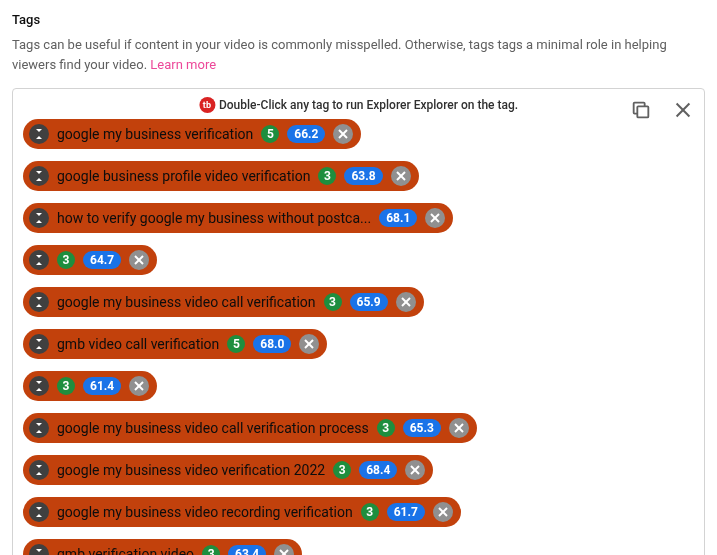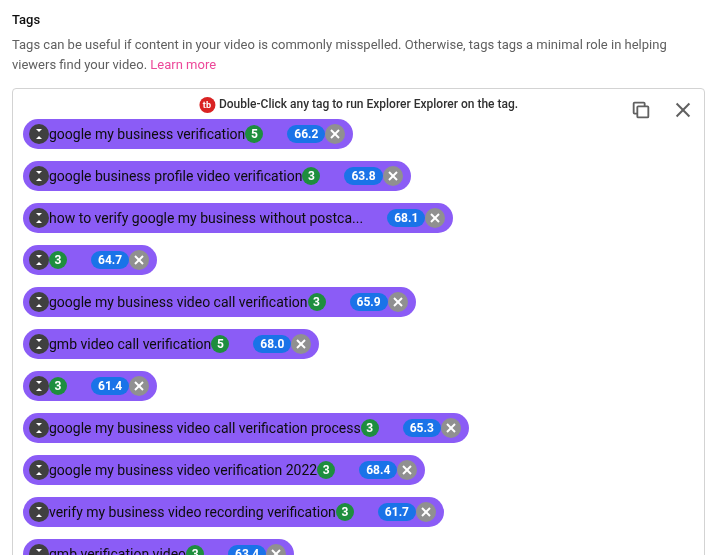--- a/index.html
+++ b/index.html
@@ -41,21 +41,21 @@
       text-align: center;
       font-size: 12px;
       color: #303030;
       font-weight: 500;
       margin-bottom: 4px;
       position: relative;
       height: 18px;
     }
     .hint-inner {
       display: inline-flex;
-      align-items: flex-start;
+      align-items: center;
       gap: 4px;
       position: absolute;
       left: 50%;
       transform: translateX(-50%);
       top: 0;
     }
     .tb-icon {
       width: 16px;
       height: 16px;
       border-radius: 50%;
@@ -84,23 +84,24 @@
     }
     .tags-wrap {
       display: flex;
       flex-direction: column;
       gap: 12px;
       align-items: flex-start;
     }
     .tag-chip {
       display: inline-flex;
       align-items: center;
-      background: #8b5cf6;
+      background: #c2410c;
       border-radius: 20px;
       padding: 5px 8px 5px 6px;
+      gap: 8px;
       max-width: 100%;
     }
     .drag-icon {
       width: 20px;
       height: 20px;
       border-radius: 50%;
       background: #404040;
       display: inline-flex;
       align-items: center;
       justify-content: center;
@@ -134,21 +135,20 @@
       background: #1a73e8;
       color: #fff;
       font-size: 12px;
       font-weight: 700;
       border-radius: 10px;
       height: 18px;
       padding: 0 7px;
       display: inline-flex;
       align-items: center;
       justify-content: center;
-      margin-left: 24px;
     }
     .chip-close {
       width: 20px;
       height: 20px;
       border-radius: 50%;
       background: #909090;
       display: inline-flex;
       align-items: center;
       justify-content: center;
       cursor: pointer;
@@ -340,21 +340,21 @@
           </svg>
         </span>
       </div>
       <div class="tag-chip">
         <span class="drag-icon">
           <svg width="12" height="10" viewBox="0 0 12 10">
             <polygon points="3,0 9,0 6,3" fill="#fff"></polygon>
             <polygon points="3,10 9,10 6,7" fill="#fff"></polygon>
           </svg>
         </span>
-        <span class="tag-text">verify my business video recording verification</span>
+        <span class="tag-text">google my business video recording verification</span>
         <span class="badge-green">3</span>
         <span class="badge-blue">61.7</span>
         <span class="chip-close">
           <svg width="10" height="10" viewBox="0 0 10 10">
             <line x1="1" y1="1" x2="9" y2="9" stroke="#fff" stroke-width="2"></line>
             <line x1="9" y1="1" x2="1" y2="9" stroke="#fff" stroke-width="2"></line>
           </svg>
         </span>
       </div>
       <div class="tag-chip">

